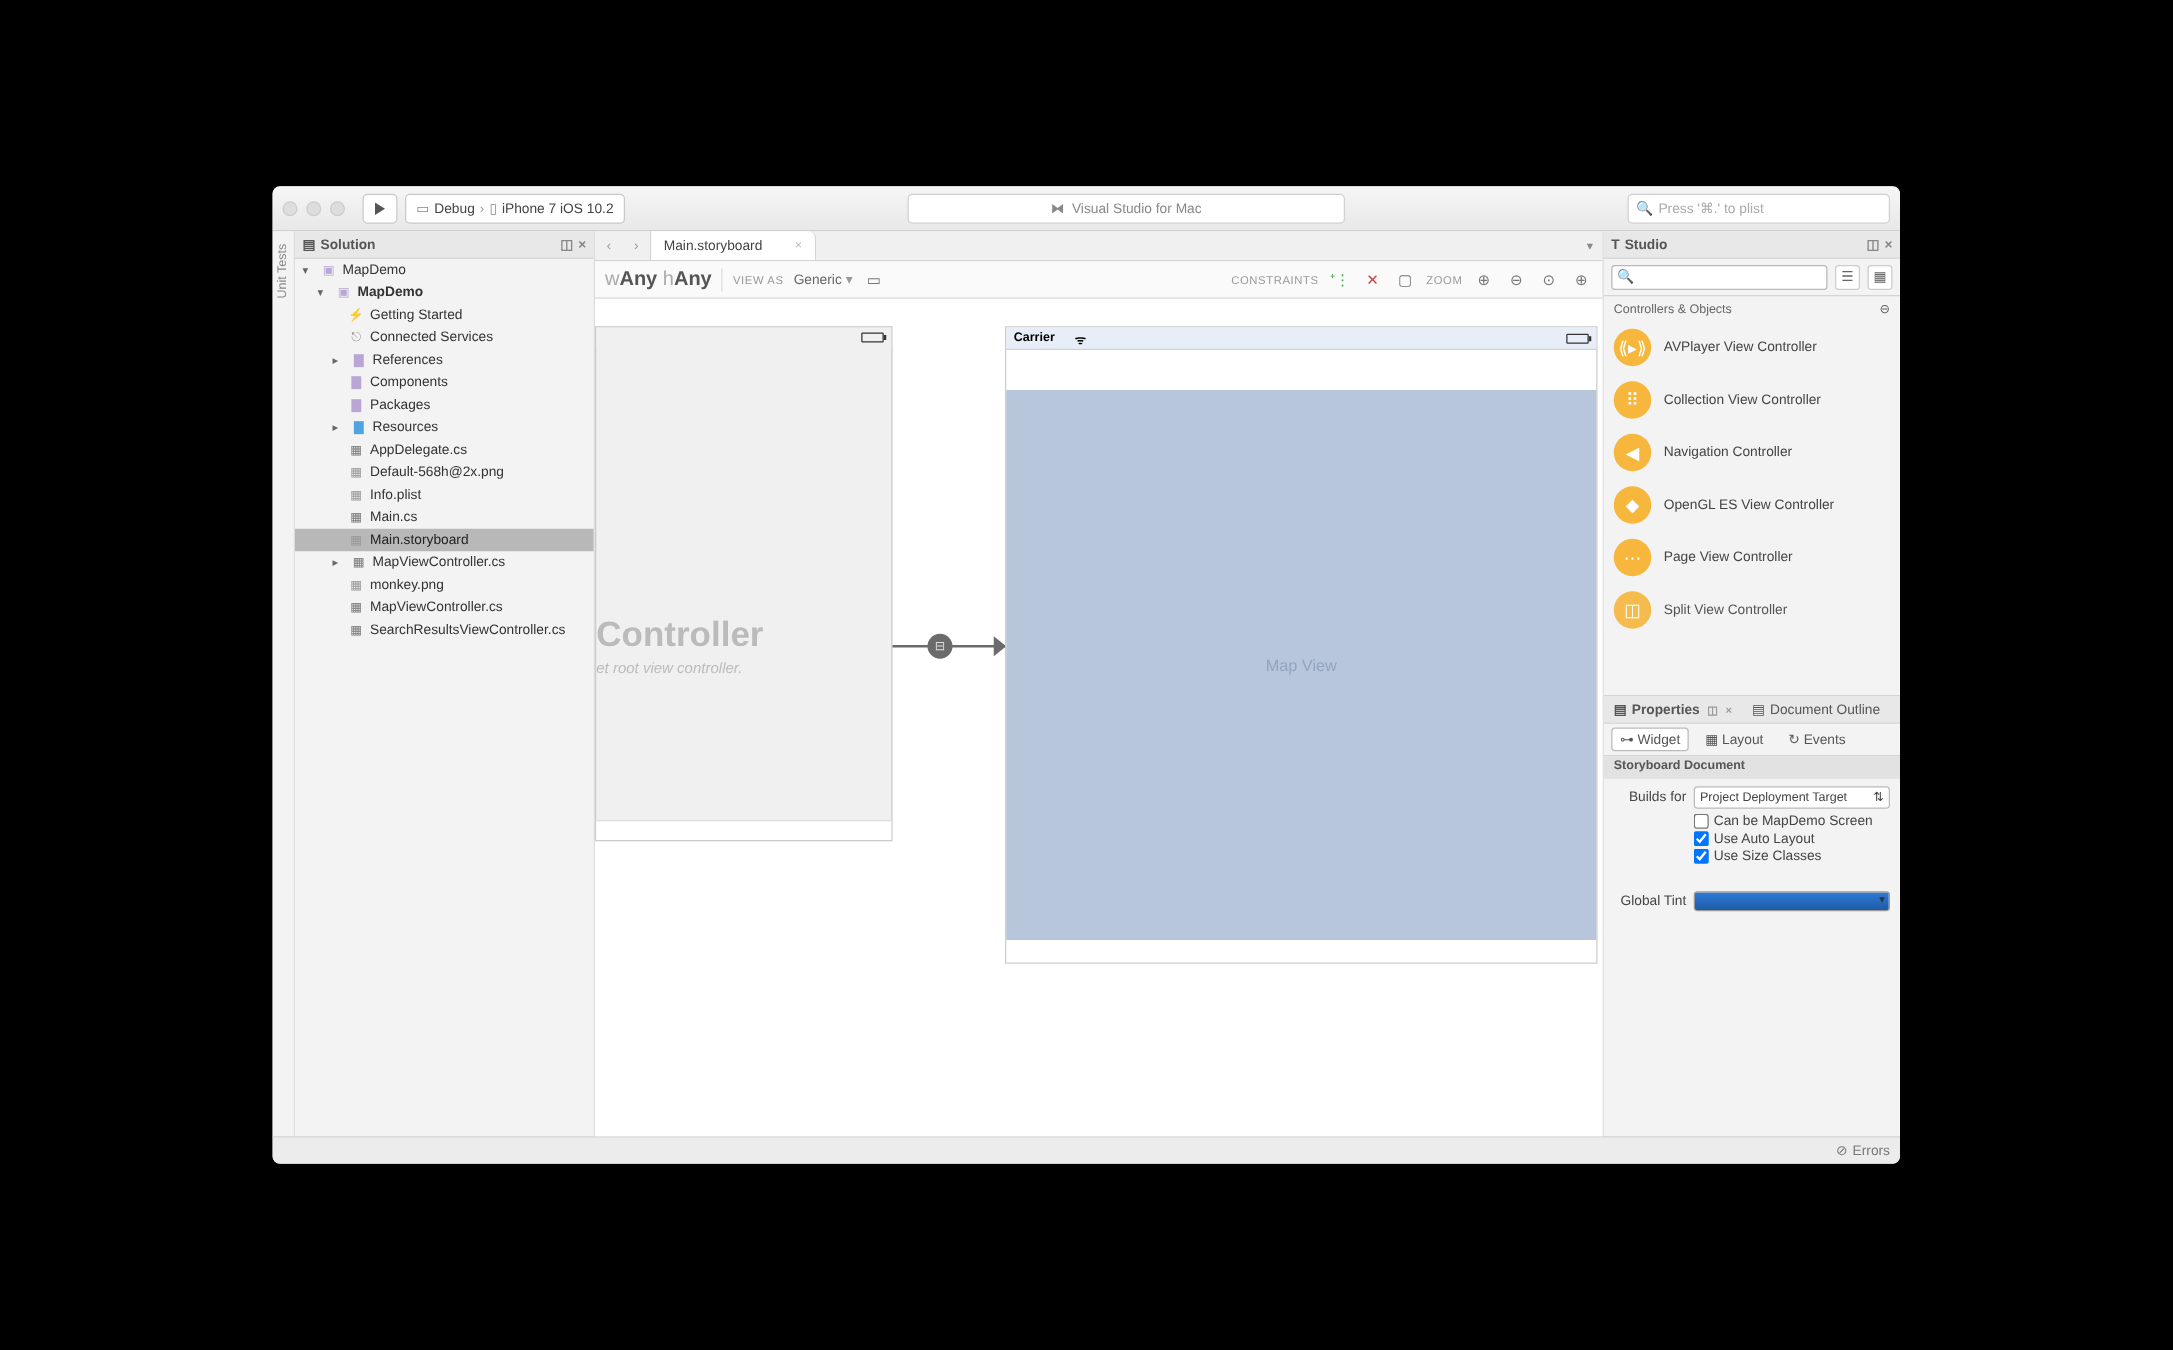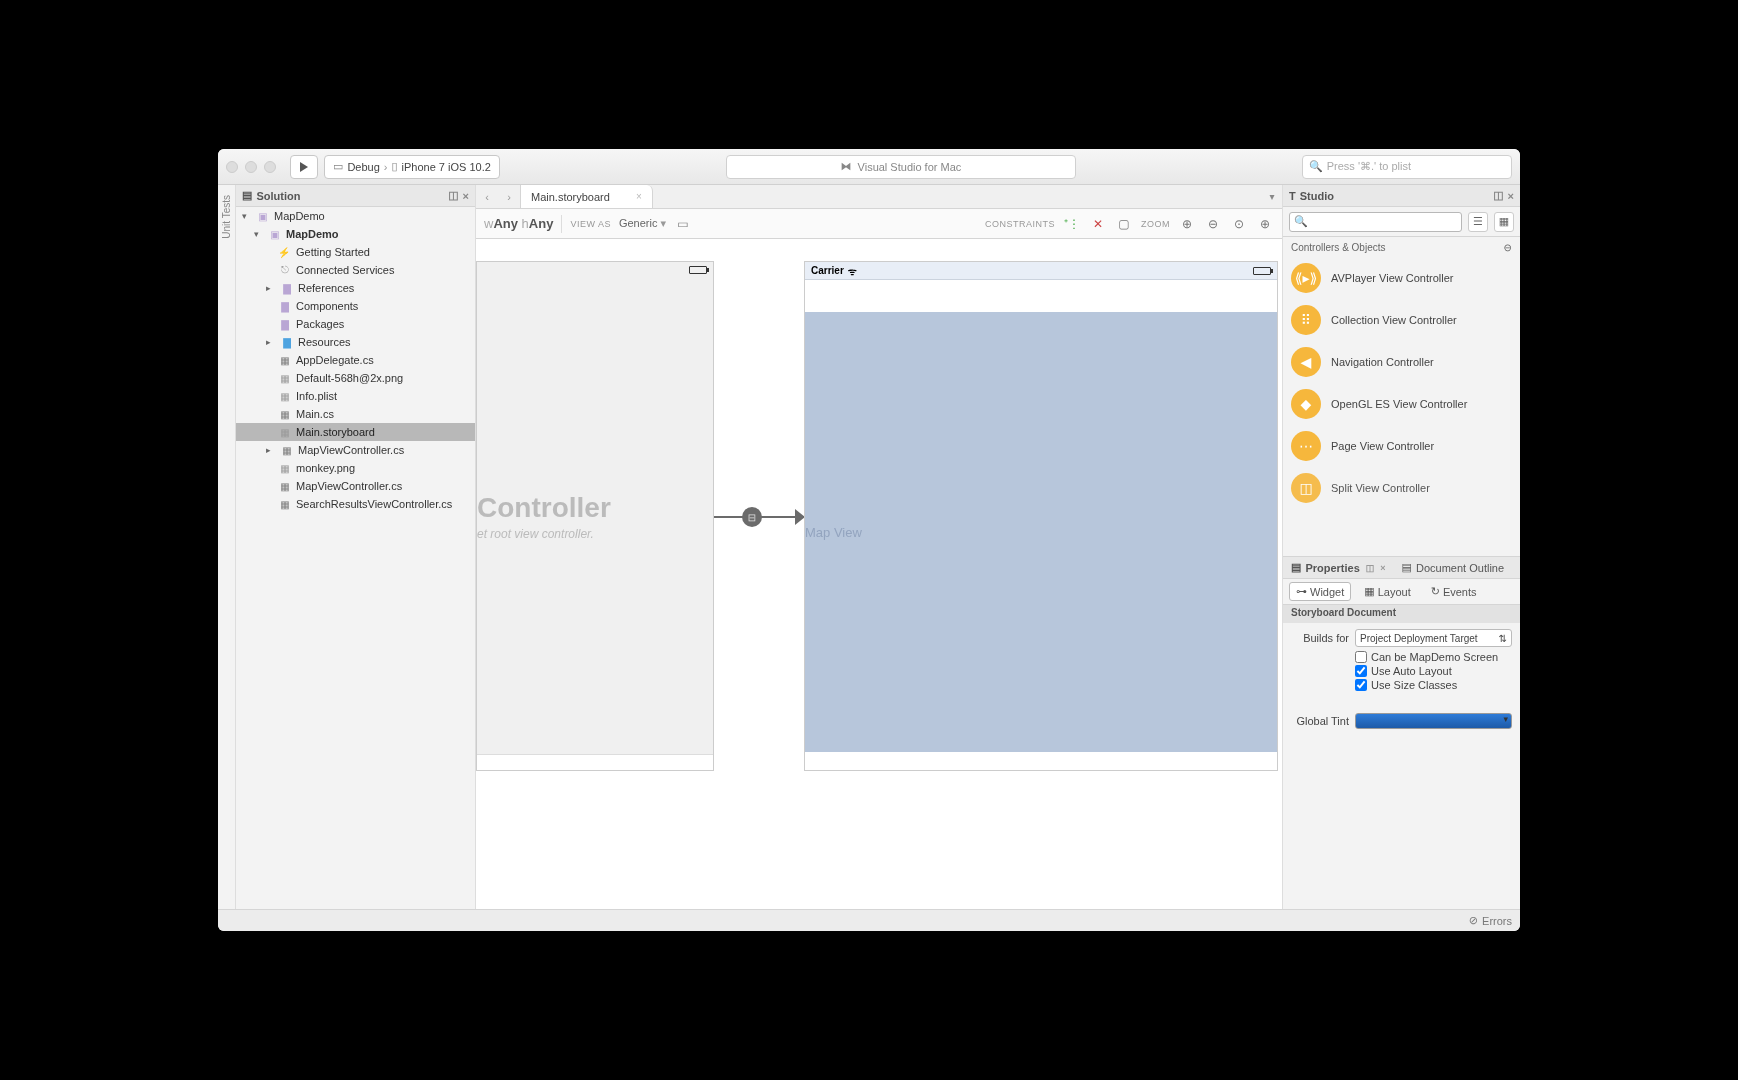--- a/index.html
+++ b/index.html
@@ -36,31 +36,31 @@
 .tab { display: flex; align-items: center; gap: 26px; padding: 0 10px; font-size: 11px; background: #fff; border-right: 1px solid #d5d5d5; border-top-right-radius: 6px; color: #444; }
 .tab .close { color: #bbb; font-size: 10px; }
 .tabbar .tabspacer { flex: 1; }
 .tab-menu { width: 20px; display: flex; align-items: center; justify-content: center; color: #888; font-size: 10px; }
 .toolbar2 { height: 30px; border-bottom: 1px solid #d5d5d5; display: flex; align-items: center; padding: 0 8px; font-size: 11px; color: #666; gap: 8px; background: #fafafa; }
 .toolbar2 .sep { width: 1px; height: 18px; background: #ddd; }
 .toolbar2 .lbl { font-size: 9px; color: #999; letter-spacing: 0.5px; }
 .toolbar2 .spacer { flex: 1; }
 .toolbar2 .iconbtn { width: 18px; height: 18px; display: flex; align-items: center; justify-content: center; color: #777; font-size: 12px; }
 .canvas { flex: 1; background: #fff; position: relative; overflow: hidden; }
-.scene1 { position: absolute; left: 0; top: 22px; width: 238px; height: 510px; border: 1px solid #ccc; background: #f0f0f0; }
+.scene1 { position: absolute; left: 0; top: 22px; width: 238px; height: 412px; border: 1px solid #ccc; background: #f0f0f0; }
 .scene1 .statusbar { height: 16px; background: #f0f0f0; display: flex; justify-content: flex-end; align-items: center; padding: 0 6px; }
 .battery { width: 18px; height: 8px; border: 1px solid #333; border-radius: 1px; position: relative; }
 .battery::after { content: ""; position: absolute; right: -3px; top: 1px; width: 2px; height: 4px; background: #333; }
 .scene1 .bigtext { position: absolute; top: 230px; left: 0; font-size: 28px; font-weight: 600; color: #bbb; }
 .scene1 .subtext { position: absolute; top: 265px; left: 0; font-size: 12px; font-style: italic; color: #bbb; }
 .scene1 .bottom { position: absolute; bottom: 0; left: 0; right: 0; height: 16px; background: #fff; border-top: 1px solid #ddd; }
 .scene2 { position: absolute; left: 328px; top: 22px; width: 474px; height: 510px; border: 1px solid #ccc; }
-.scene2 .statusbar2 { height: 18px; background: #e8eef7; display: flex; align-items: center; padding: 0 6px; font-size: 10px; font-weight: 600; gap: 4px; border-bottom: 1px solid #cbd3de; }
+.scene2 .statusbar2 { height: 18px; background: #e8eef7; display: flex; align-items: center; padding: 0 6px; font-size: 10px; font-weight: 600; gap: 16px; border-bottom: 1px solid #cbd3de; }
 .scene2 .navbar { height: 32px; background: #e8eef7; border-bottom: 1px solid #cbd3de; display: flex; align-items: center; justify-content: center; font-size: 14px; font-weight: 600; }
-.scene2 .mapview { position: absolute; top: 50px; bottom: 18px; left: 0; right: 0; background: #b7c6db; display: flex; align-items: center; justify-content: flex-start; color: #93a4bf; font-size: 13px; font-weight: 500; }
+.scene2 .mapview { position: absolute; top: 50px; bottom: 18px; left: 0; right: 0; background: #b7c6db; display: flex; align-items: center; justify-content: center; color: #93a4bf; font-size: 13px; font-weight: 500; }
 .scene2 .labelbar { position: absolute; bottom: 0; left: 0; right: 0; height: 18px; background: #fff; border-top: 1px solid #ddd; font-size: 11px; font-weight: 600; padding: 2px 6px; }
 .segue { position: absolute; left: 238px; top: 266px; width: 90px; height: 24px; }
 .segue-line { position: absolute; top: 11px; left: 0; right: 0; height: 2px; background: #6b6b6b; }
 .segue-arrow { position: absolute; right: -1px; top: 4px; width: 0; height: 0; border-left: 10px solid #6b6b6b; border-top: 8px solid transparent; border-bottom: 8px solid transparent; }
 .segue-dot { position: absolute; left: 28px; top: 2px; width: 20px; height: 20px; border-radius: 50%; background: #6b6b6b; display: flex; align-items: center; justify-content: center; color: #ddd; font-size: 10px; }
 .rightcol { width: 238px; background: #f3f3f3; border-left: 1px solid #ddd; display: flex; flex-direction: column; }
 .toolbox-bar { height: 30px; border-bottom: 1px solid #d5d5d5; display: flex; align-items: center; padding: 0 6px; gap: 6px; }
 .toolbox-search { flex: 1; height: 20px; border: 1px solid #b8b8b8; border-radius: 3px; background: #fff; display: flex; align-items: center; padding: 0 4px; font-size: 11px; color: #999; }
 .tool-ico { width: 20px; height: 20px; border: 1px solid #ccc; border-radius: 3px; display: flex; align-items: center; justify-content: center; font-size: 11px; color: #666; background: #fff; }
 .section-head { height: 20px; display: flex; align-items: center; padding: 0 8px; font-size: 10px; color: #666; }
@@ -223,21 +223,21 @@
           <div class="nav-btn">›</div>
         </div>
         <div class="tab">
           <span>Main.storyboard</span>
           <span class="close">×</span>
         </div>
         <div class="tabspacer"></div>
         <div class="tab-menu">▾</div>
       </div>
       <div class="toolbar2">
-        <span style="color:#aaa;font-size:13px"><span>w</span><b style="color:#555">Any</b> <span>h</span><b style="color:#555">Any</b></span>
+        <span style="color:#aaa;font-size:16px"><span>w</span><b style="color:#555">Any</b> <span>h</span><b style="color:#555">Any</b></span>
         <div class="sep"></div>
         <span class="lbl">VIEW AS</span>
         <span><span>Generic</span> <span style="color:#999">▾</span></span>
         <span class="iconbtn">▭</span>
         <div class="spacer"></div>
         <span class="lbl">CONSTRAINTS</span>
         <span class="iconbtn" style="color:#4a4">⁺⋮</span>
         <span class="iconbtn" style="color:#c44">✕</span>
         <span class="iconbtn">▢</span>
         <span class="lbl">ZOOM</span>

